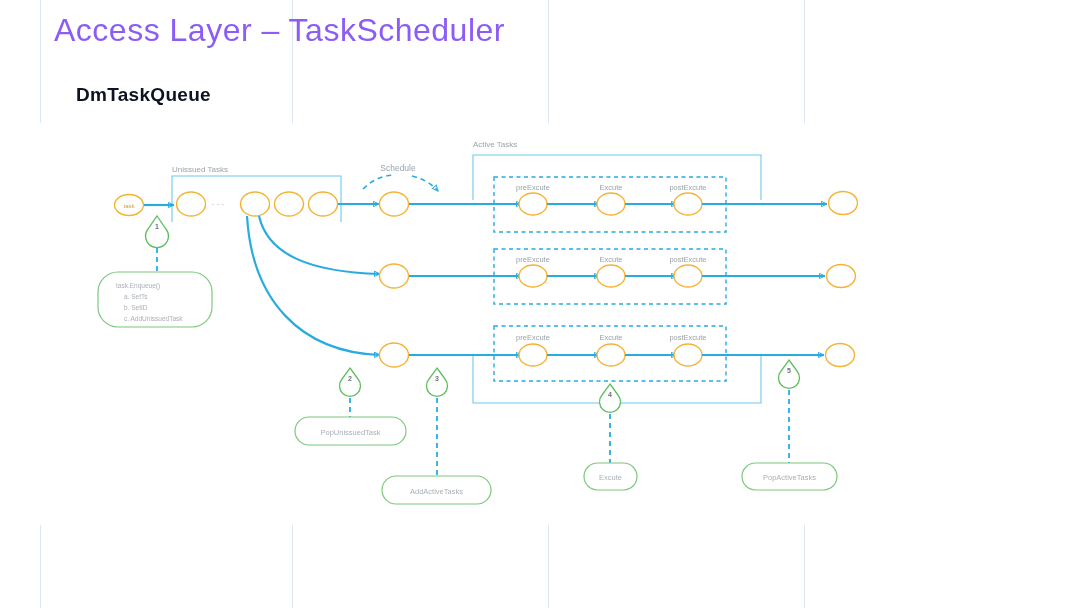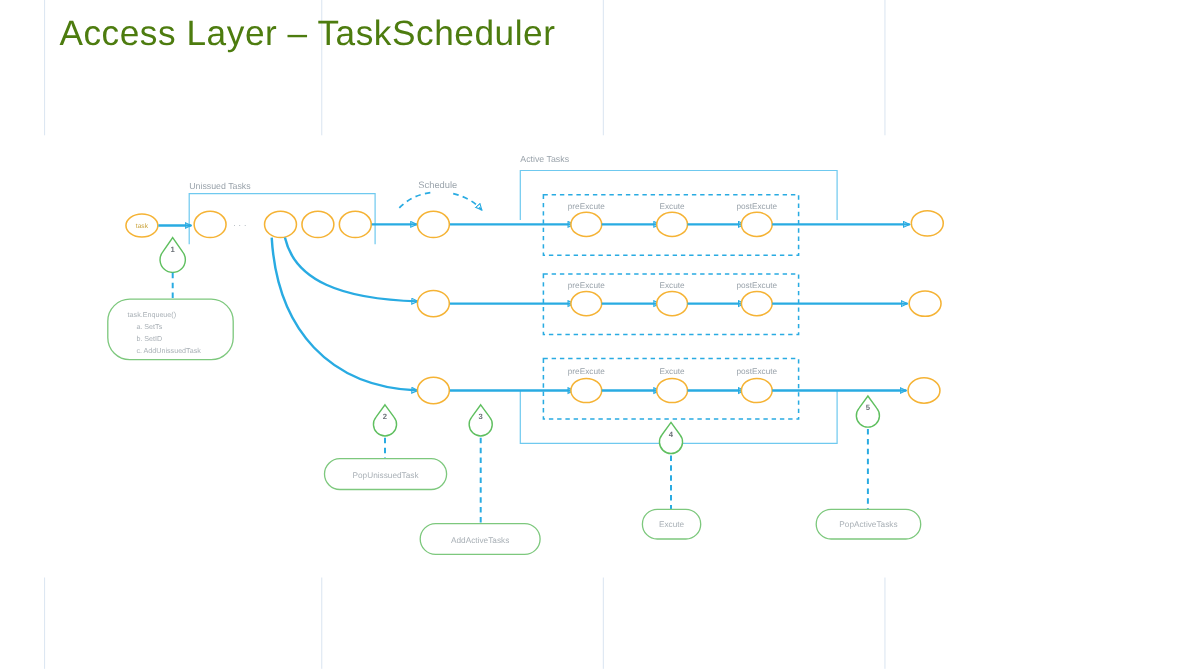--- a/index.html
+++ b/index.html
@@ -5,21 +5,21 @@
   html,body{margin:0;padding:0;background:#ffffff;}
   body{width:1080px;height:608px;position:relative;overflow:hidden;
        font-family:"Liberation Sans","DejaVu Sans",sans-serif;}
 
   .slide{position:absolute;inset:0;background:#ffffff;}
 
   
   .guide{position:absolute;width:1px;background:#dde7f2;}
 
   .title{position:absolute;left:54px;top:12px;font-size:32px;font-weight:400;
-         color:#4d7c0f;letter-spacing:.5px;white-space:nowrap;}
+         color:#8b5cf6;letter-spacing:.5px;white-space:nowrap;}
   .subtitle{position:absolute;left:76px;top:84px;font-size:19px;font-weight:700;
             color:#0d1321;letter-spacing:.3px;white-space:nowrap;}
 
   #diagram{position:absolute;left:0;top:0;}
 
   .lbl{font-family:"Liberation Sans","DejaVu Sans",sans-serif;fill:#9aa3ab;}
   .lbl-bracket{font-size:8px;}
   .lbl-stage{font-size:7.5px;}
   .lbl-node{font-size:6px;fill:#c9a23a;}
   .lbl-callout{font-size:7.5px;fill:#a9b0b6;}
@@ -36,20 +36,21 @@
   <div class="guide" style="left:292px;top:0;height:123px;"></div>
   <div class="guide" style="left:548px;top:0;height:123px;"></div>
   <div class="guide" style="left:804px;top:0;height:123px;"></div>
 
   <div class="guide" style="left:40px;top:525px;height:83px;"></div>
   <div class="guide" style="left:292px;top:525px;height:83px;"></div>
   <div class="guide" style="left:548px;top:525px;height:83px;"></div>
   <div class="guide" style="left:804px;top:525px;height:83px;"></div>
 
   <div class="title">Access Layer – TaskScheduler</div>
+  <div class="subtitle">DmTaskQueue</div>
 
   <svg id="diagram" width="1080" height="608" viewBox="0 0 1080 608">
     <defs>
       <marker id="arrow" markerWidth="7" markerHeight="7" refX="6.2" refY="3.2" orient="auto" markerUnits="userSpaceOnUse">
         <path d="M0.6,0.6 L6.2,3.2 L0.6,5.8 Z" fill="none" stroke="#29ABE2" stroke-width="1"></path>
       </marker>
     </defs>
 
     <g>
       <path d="M172,222 L172,176 L341,176 L341,222" fill="none" stroke="#6FC9EF" stroke-width="1.1"></path>

